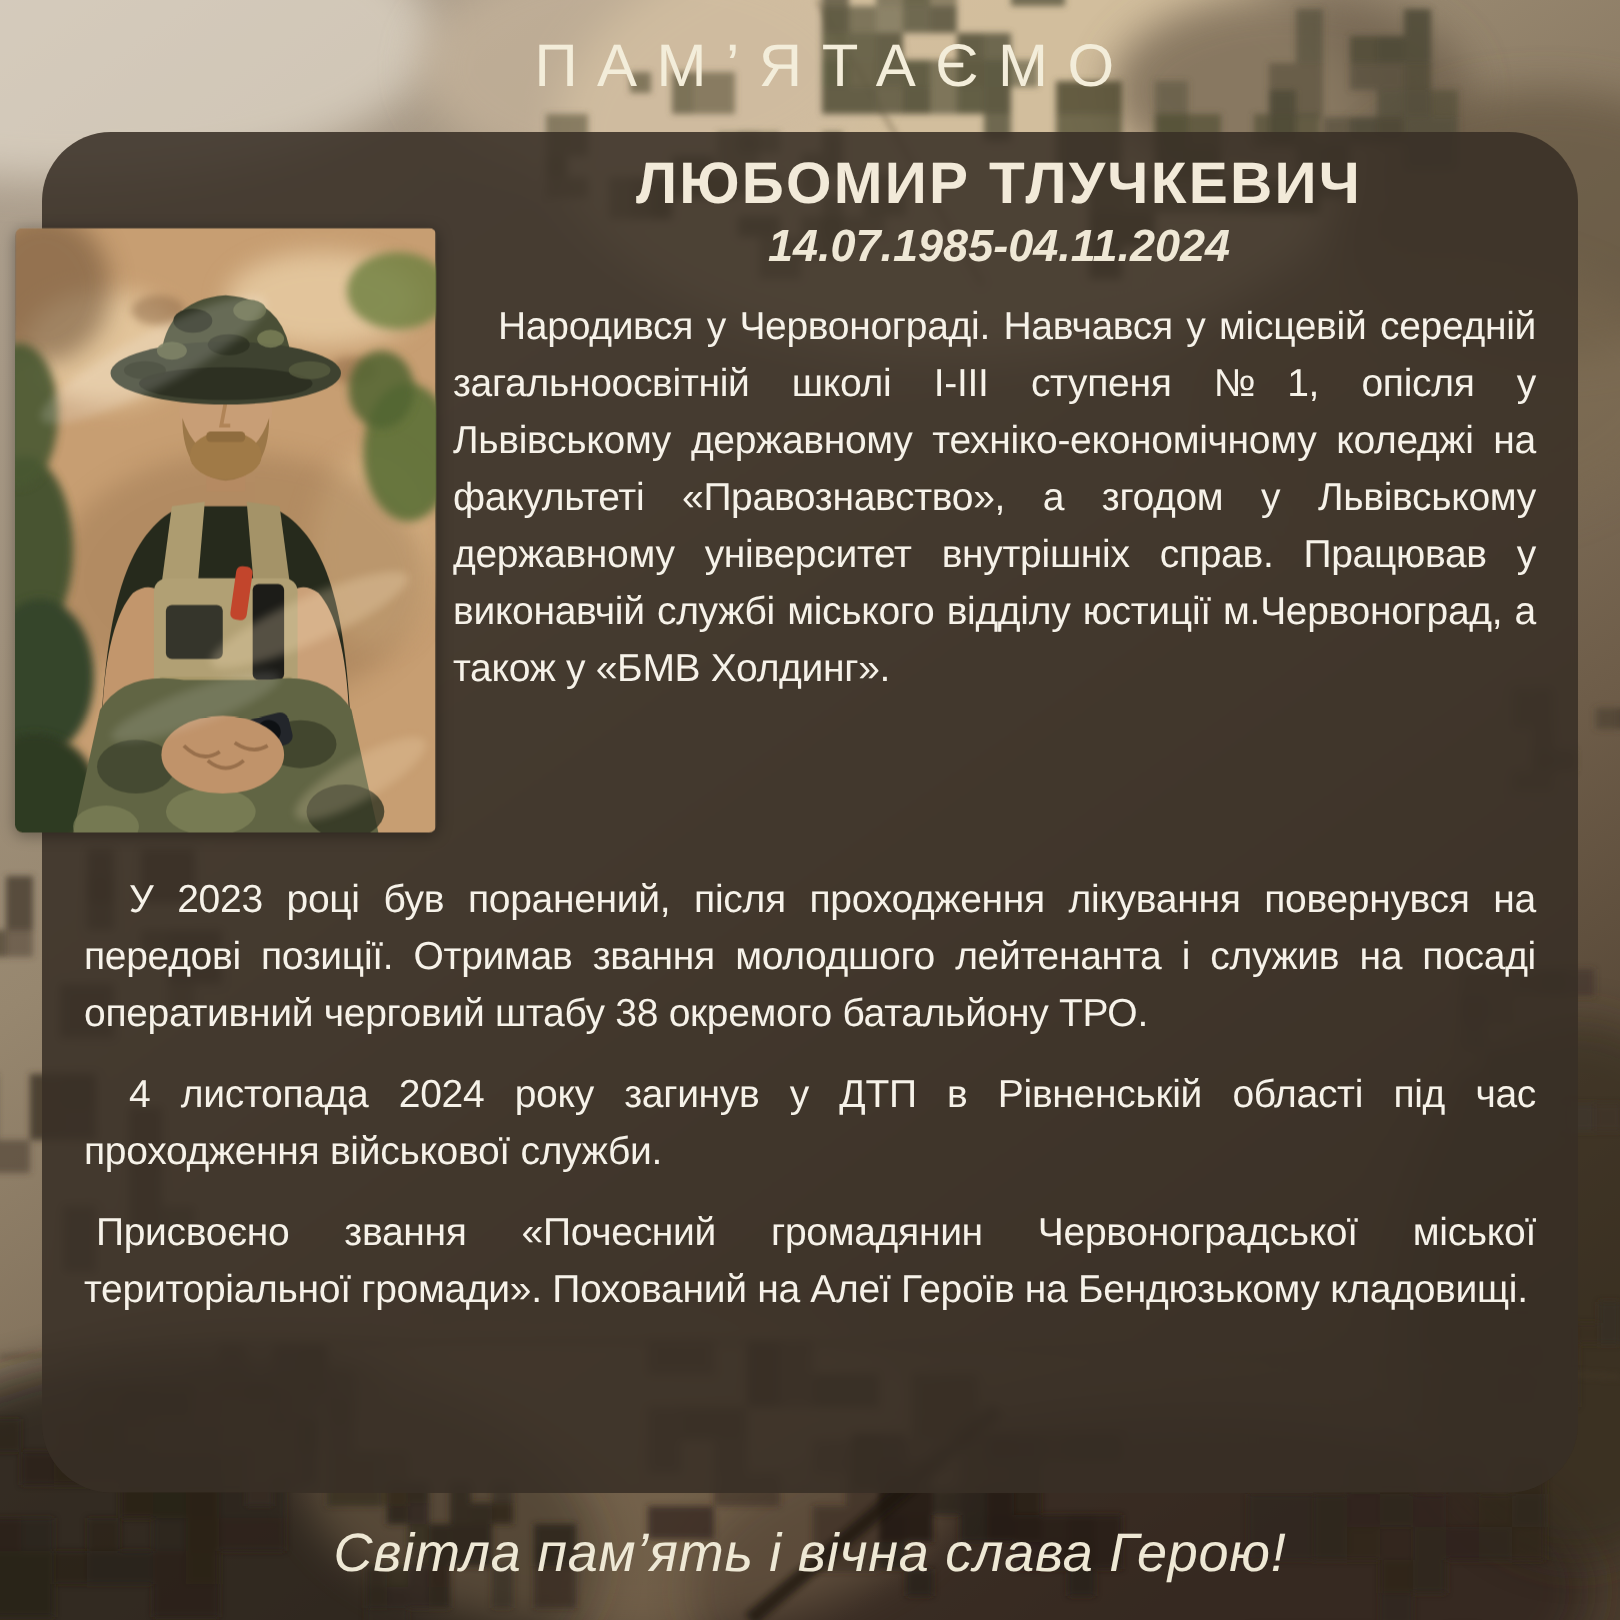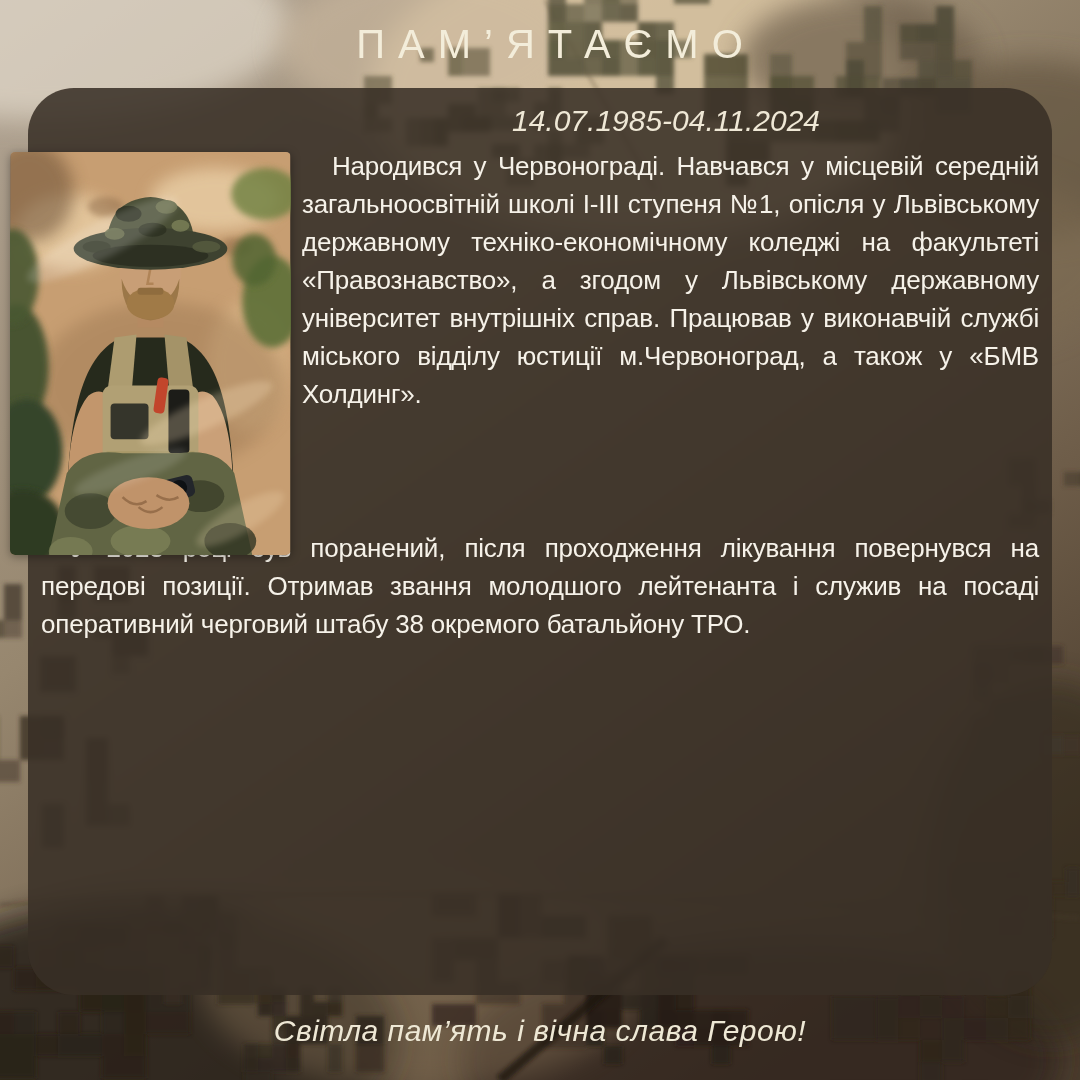--- a/index.html
+++ b/index.html
@@ -7,32 +7,32 @@
          background:#8f8070;font-family:"Liberation Sans",sans-serif;}
   .bg{position:absolute;left:0;top:0;width:1080px;height:1080px;}
   .memoriam-header{position:absolute;top:22px;left:0;width:100%;text-align:center;
          font-size:40px;font-weight:300;letter-spacing:13px;color:#f3edda;padding-left:16px;}
   .card{position:absolute;left:28px;top:88px;width:1024px;height:907px;
         background:rgba(56,47,38,.87);border-radius:46px;box-sizing:border-box;
         padding:13px 12px 0;backdrop-filter:blur(2px);overflow:hidden;}
   .name{margin-left:252px;text-align:center;font-size:39px;font-weight:700;
         color:#f2ead9;letter-spacing:1.5px;}
   .dates{margin-left:252px;text-align:center;font-size:30px;font-style:italic;
-        color:#efe8d6;margin-top:3px;}
+        color:#efe8d6;margin-top:3px;font-weight:bold;}
   .bio{margin-top:9px;color:#f6f2e9;font-size:26px;line-height:38px;
         text-align:justify;letter-spacing:-0.2px;}
-  .bio p{margin:1px;text-indent:30px;}
+  .bio p{margin:16px;text-indent:30px;}
   .bio p.cl{clear:left;}
   .bio p.small-indent{text-indent:8px;}
   .photo-spacer{float:left;width:262px;height:382px;}
   .photo{position:absolute;left:10px;top:152px;width:281px;height:403px;
         border-radius:5px;overflow:hidden;box-shadow:0 2px 10px rgba(0,0,0,.35);}
   .photo svg{display:block;}
   .tribute{position:absolute;top:1014px;left:0;width:100%;text-align:center;
-        font-size:30px;font-style:italic;color:#eee8d5;letter-spacing:.5px;}
+        font-size:36px;font-style:italic;color:#eee8d5;letter-spacing:.5px;}
 </style>
 </head>
 <body>
 
 <div class="stage">
 
   <svg class="bg" viewBox="0 0 1080 1080">
     <defs>
       <linearGradient id="base" x1="0" y1="0" x2="0.7" y2="1">
         <stop offset="0" stop-color="#b2a595"></stop>
@@ -376,25 +376,28 @@
           <rect x="973" y="646" width="36" height="36" fill="#40352a" opacity="0.55"></rect>
         </g>
       </g>
     <path d="M665,940 L500,1080" stroke="#1f1811" stroke-width="10" opacity="0.75" filter="url(#b2)"></path>
     <path d="M0,905 Q420,878 1080,918" stroke="#4a3c2d" stroke-width="3" fill="none" opacity="0.5" filter="url(#b2)"></path>
   </svg>
 
   <div class="memoriam-header">ПАМ’ЯТАЄМО</div>
 
   <div class="card">
+    <div class="name">ЛЮБОМИР ТЛУЧКЕВИЧ</div>
     <div class="dates">14.07.1985-04.11.2024</div>
     <div class="bio">
       <div class="photo-spacer"></div>
       <p>Народився у Червонограді. Навчався у місцевій середній загальноосвітній школі І-ІІІ ступеня №1, опісля у Львівському державному техніко-економічному коледжі на факультеті «Правознавство», а згодом у Львівському державному університет внутрішніх справ. Працював у виконавчій службі міського відділу юстиції м.Червоноград, а також у «БМВ Холдинг».</p>
       <p class="cl">У 2023 році був поранений, після проходження лікування повернувся на передові позиції. Отримав звання молодшого лейтенанта і служив на посаді оперативний черговий штабу 38 окремого батальйону ТРО.</p>
+      <p>4 листопада 2024 року загинув у ДТП в Рівненській області під час проходження військової служби.</p>
+      <p class="small-indent">Присвоєно звання «Почесний громадянин Червоноградської міської територіальної громади». Похований на Алеї Героїв на Бендюзькому кладовищі.</p>
     </div>
   </div>
 
   <div class="photo">
     <svg width="281" height="403" viewBox="0 0 280 404">
       <defs>
         <filter id="pb8" x="-60%" y="-60%" width="220%" height="220%">
             <feGaussianBlur stdDeviation="8"></feGaussianBlur>
           </filter>
         <filter id="pb3" x="-60%" y="-60%" width="220%" height="220%">

